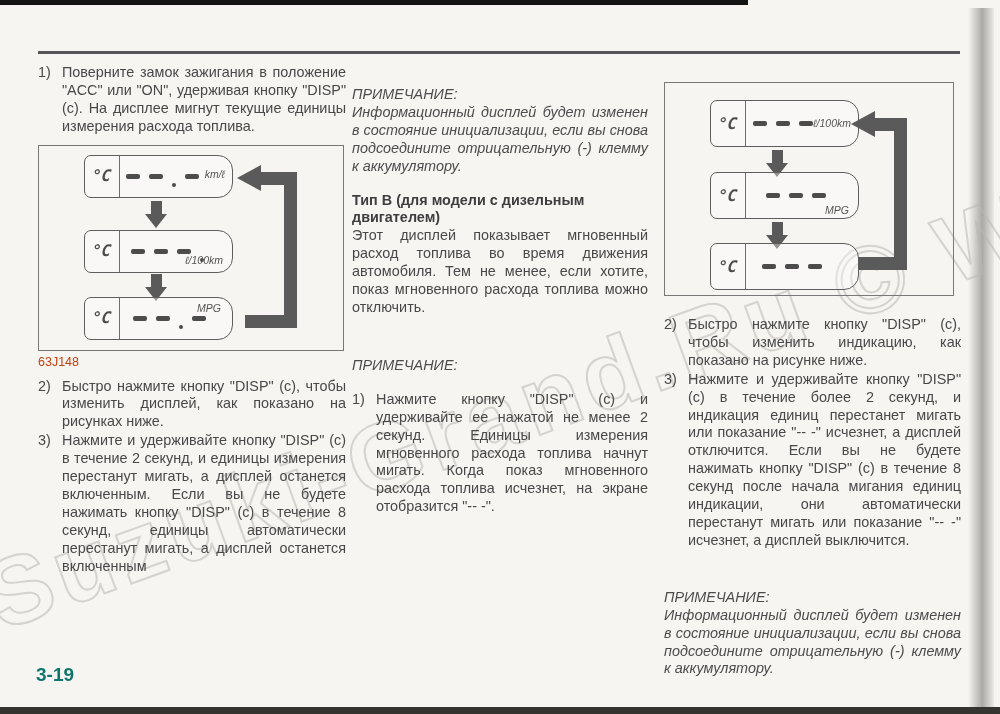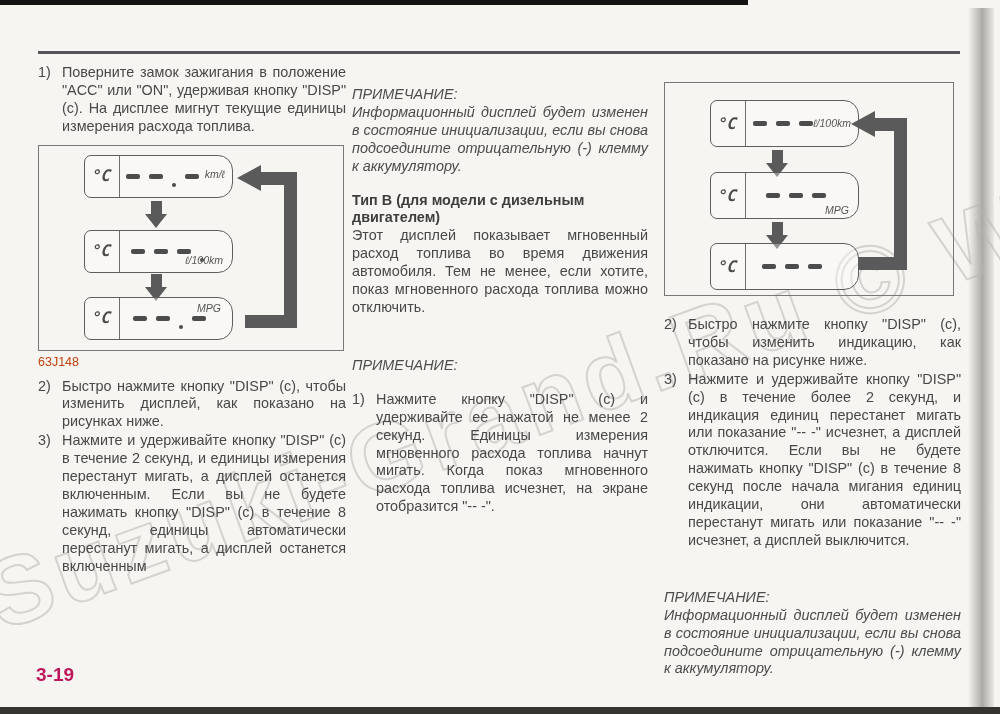--- a/index.html
+++ b/index.html
@@ -29,21 +29,21 @@
   .col-right{left:664px;top:316px;width:297px;}
 
   .li{display:flex;margin-bottom:1px;}
   .li .num{flex:0 0 24px;}
   .li .txt{flex:1;text-align:justify;}
   .note-title{font-style:italic;color:#4c4c4c;margin-top:24px;}
   .note-body{font-style:italic;text-align:justify;color:#4c4c4c;}
   .heading{font-weight:bold;color:#3e3e3e;text-align:left;}
   .para{text-align:justify;} .sp14{height:14px;} .sp16{height:16px;}
 
-  .page-num{position:absolute;left:36px;top:664px;font-size:19px;font-weight:bold;color:#be185d;}
+  .page-num{position:absolute;left:36px;top:664px;font-size:19px;font-weight:bold;color:#0f766e;}
 
   
   .figure{position:relative;border:1.5px solid #787878;background:transparent;}
   .fig1{width:304px;height:204px;margin-top:9px;}
   .fig2{position:absolute;left:664px;top:82px;width:288px;height:212px;border:1.5px solid #787878;}
   .fig-caption{font-size:12.5px;color:#c2410c;text-align:left;margin:3px 1px 6px 0;font-style:normal;}
   .fig2-caption{position:absolute;left:664px;top:299px;width:290px;text-align:right;font-size:12.5px;color:#4a4a4a;}
 
   .lcd-box{position:absolute;left:45px;width:147px;border:1.6px solid #5e5e5e;
       border-radius:7px 15px 15px 7px;display:flex;align-items:center;background:rgba(255,255,255,.35);}

